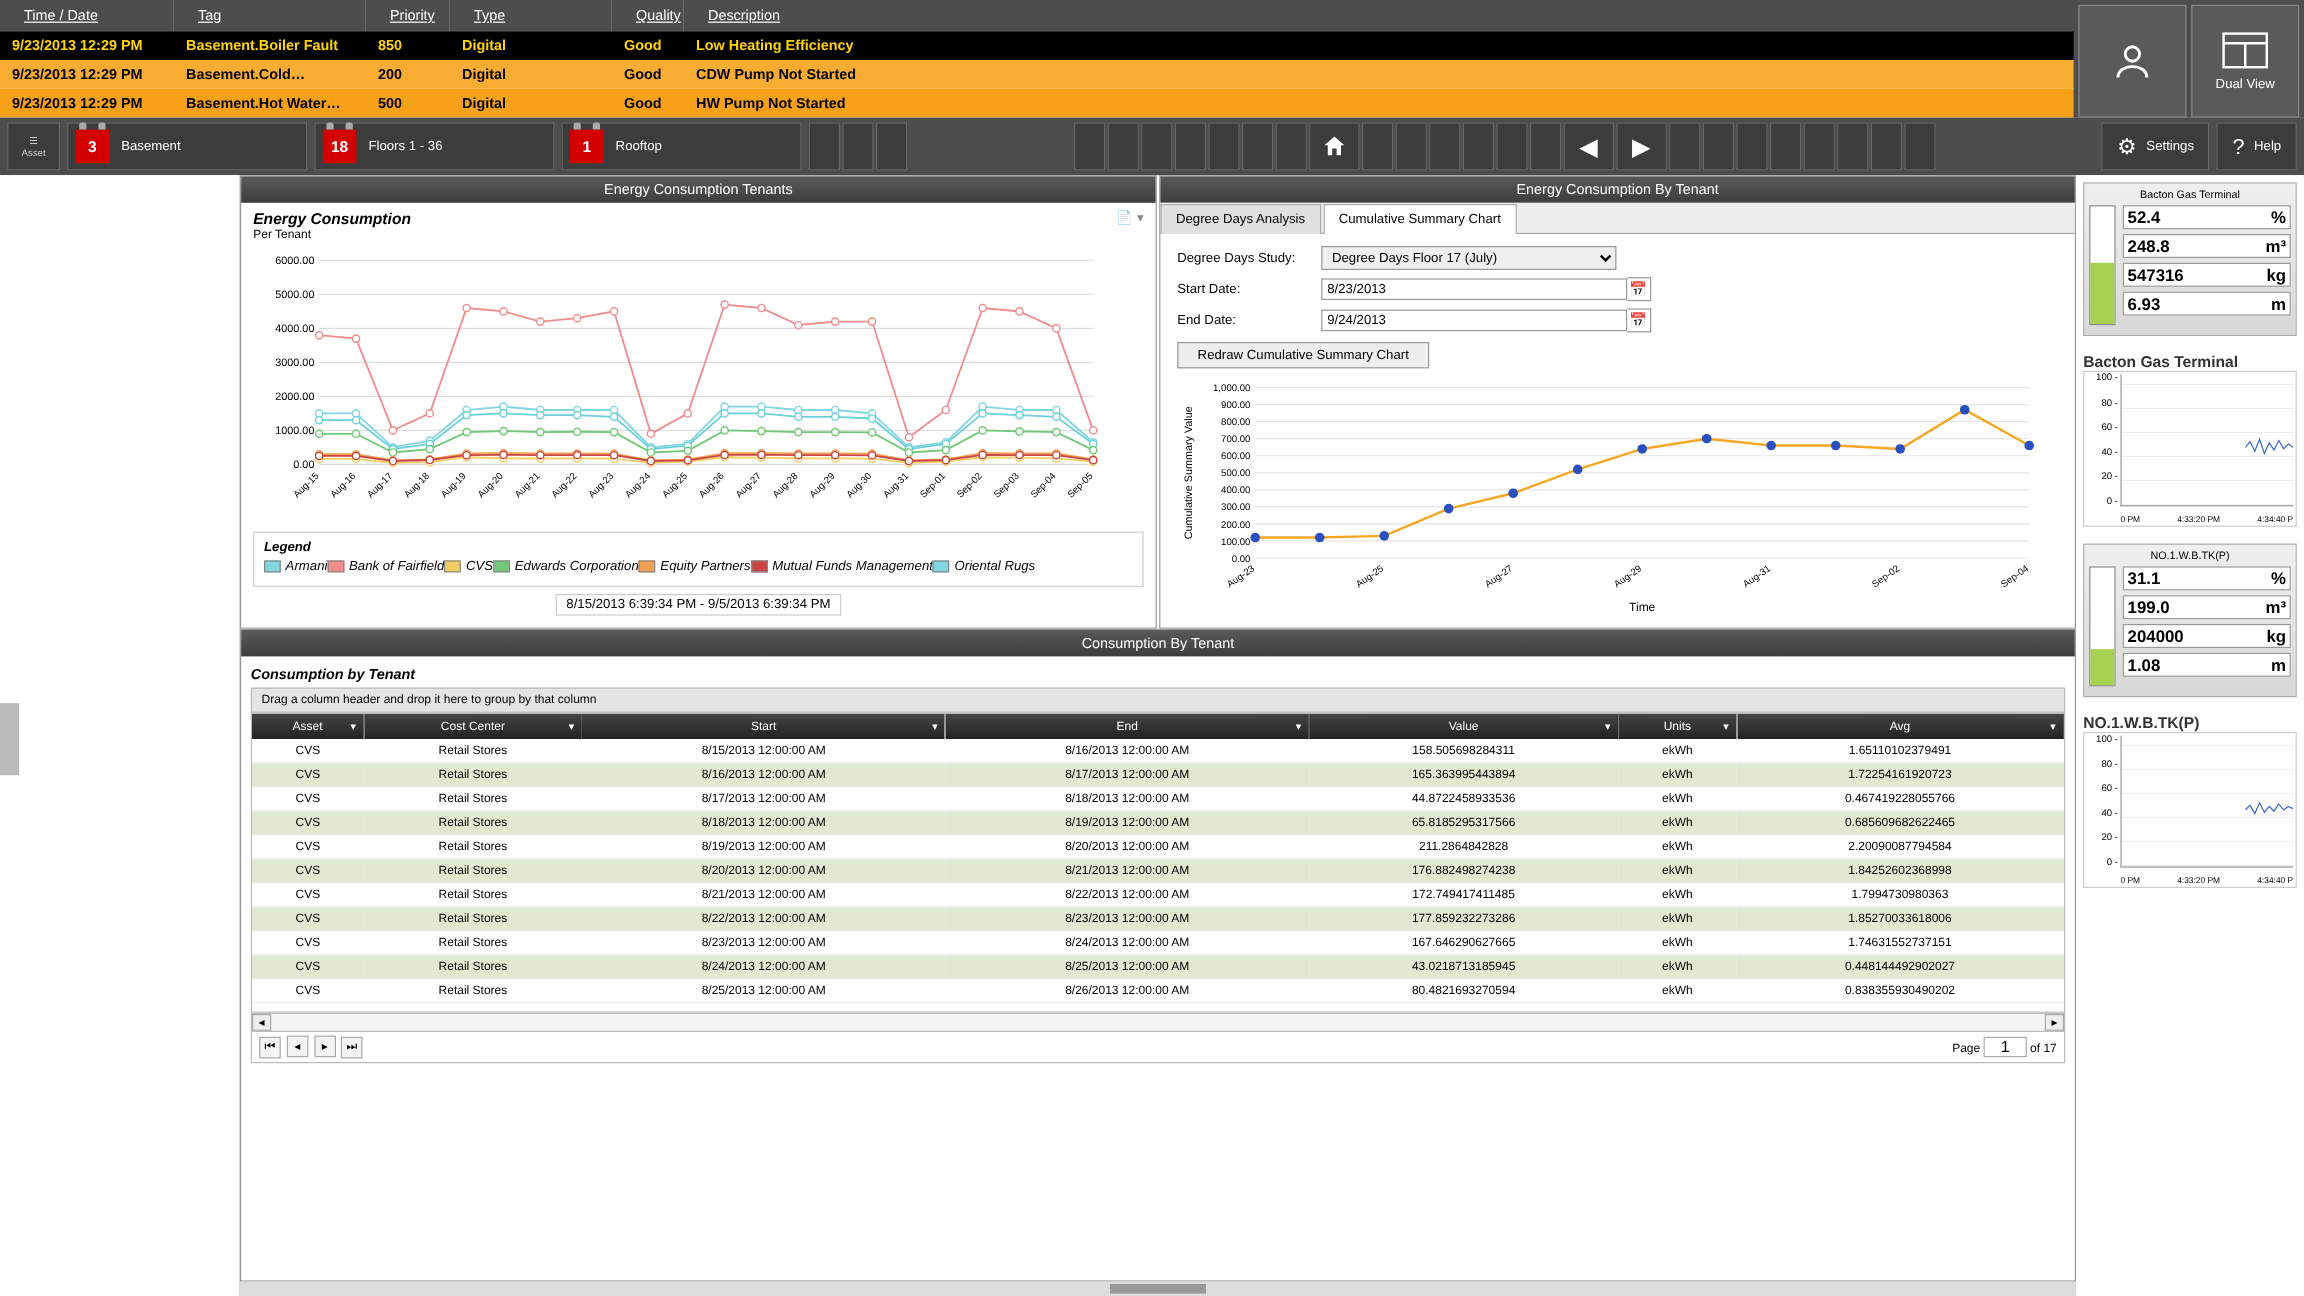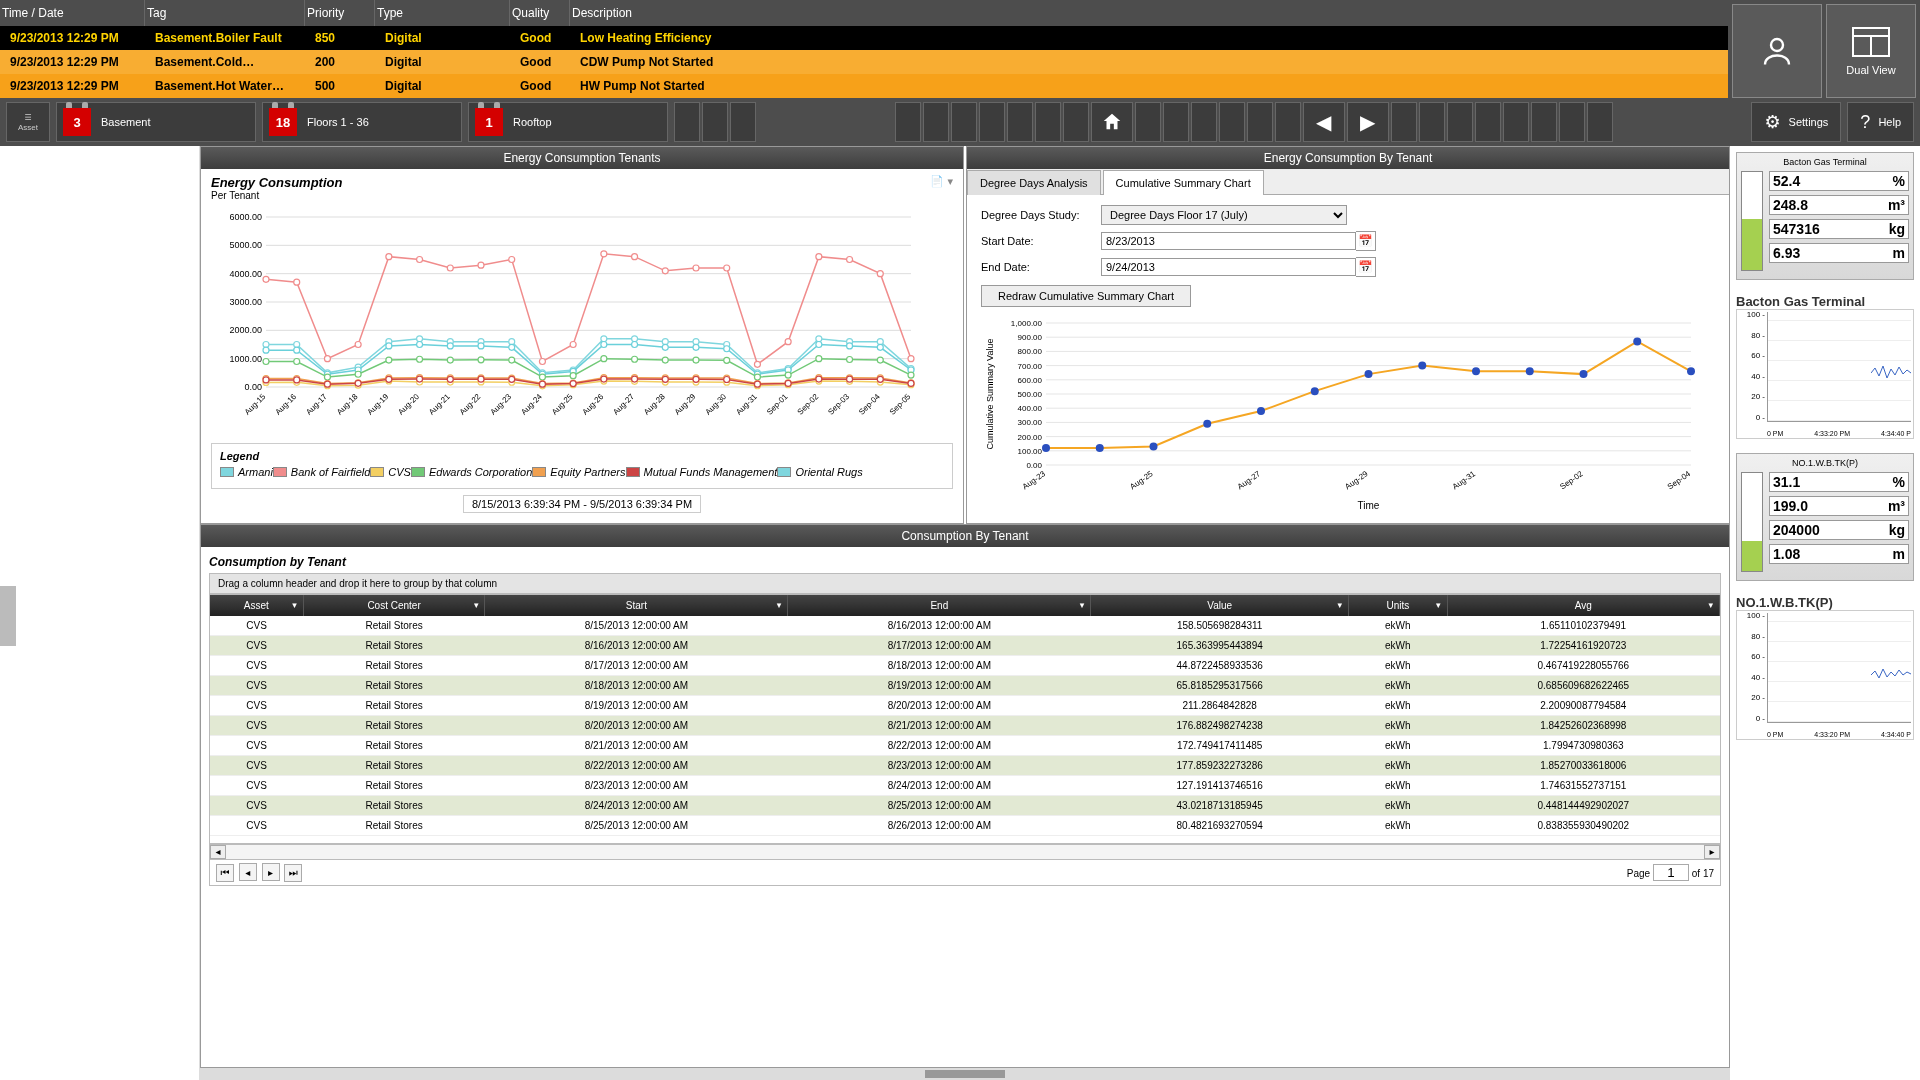--- a/index.html
+++ b/index.html
@@ -1,20 +1,20 @@
 <!DOCTYPE html>
 <html><head>
 <meta charset="utf-8">
 <style>
   * { box-sizing: border-box; margin: 0; padding: 0; }
   body { font-family: "Segoe UI", Arial, sans-serif; font-size: 11px; background: #fff; color: #000; width: 1920px; height: 1080px; overflow: hidden; }
 
   
   .alarm-header { display: flex; background: #4d4d4d; color: #fff; height: 26px; align-items: center; font-size: 12px; }
-  .alarm-header > div { padding: 0 2px; border-right: 1px solid #666; line-height: 26px; }
+  .alarm-header > div { padding: 0 20px; border-right: 1px solid #666; line-height: 26px; text-decoration: underline; }
   .alarm-rows { }
   .alarm-row { display: flex; height: 24px; align-items: center; font-size: 12px; font-weight: bold; }
   .alarm-row > div { padding: 0 10px; overflow: hidden; white-space: nowrap; text-overflow: ellipsis; }
   .alarm-row.red { background: #000; color: #ffd400; }
   .alarm-row.orange0 { background: #f8ad32; color: #000; }
   .alarm-row.orange1 { background: #f7a119; color: #000; }
   .c-time { width: 145px; }
   .c-tag  { width: 160px; }
   .c-pri  { width: 70px; }
   .c-type { width: 135px; }
@@ -665,21 +665,21 @@
                     <td>8/23/2013 12:00:00 AM</td>
                     <td>177.859232273286</td>
                     <td>ekWh</td>
                     <td>1.85270033618006</td>
                   </tr>
                   <tr>
                     <td>CVS</td>
                     <td>Retail Stores</td>
                     <td>8/23/2013 12:00:00 AM</td>
                     <td>8/24/2013 12:00:00 AM</td>
-                    <td>127.191413746516</td>
+                    <td>167.646290627665</td>
                     <td>ekWh</td>
                     <td>1.74631552737151</td>
                   </tr>
                   <tr class="odd">
                     <td>CVS</td>
                     <td>Retail Stores</td>
                     <td>8/24/2013 12:00:00 AM</td>
                     <td>8/25/2013 12:00:00 AM</td>
                     <td>43.0218713185945</td>
                     <td>ekWh</td>

